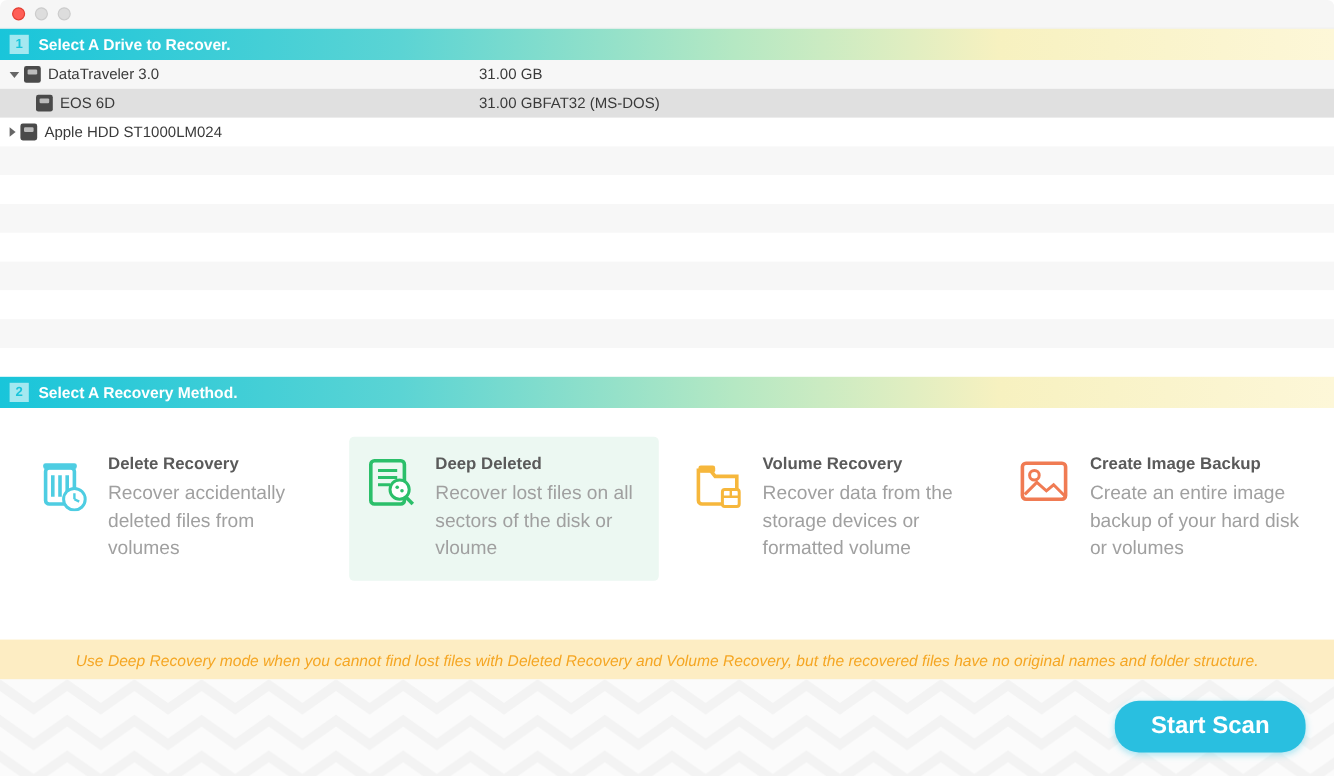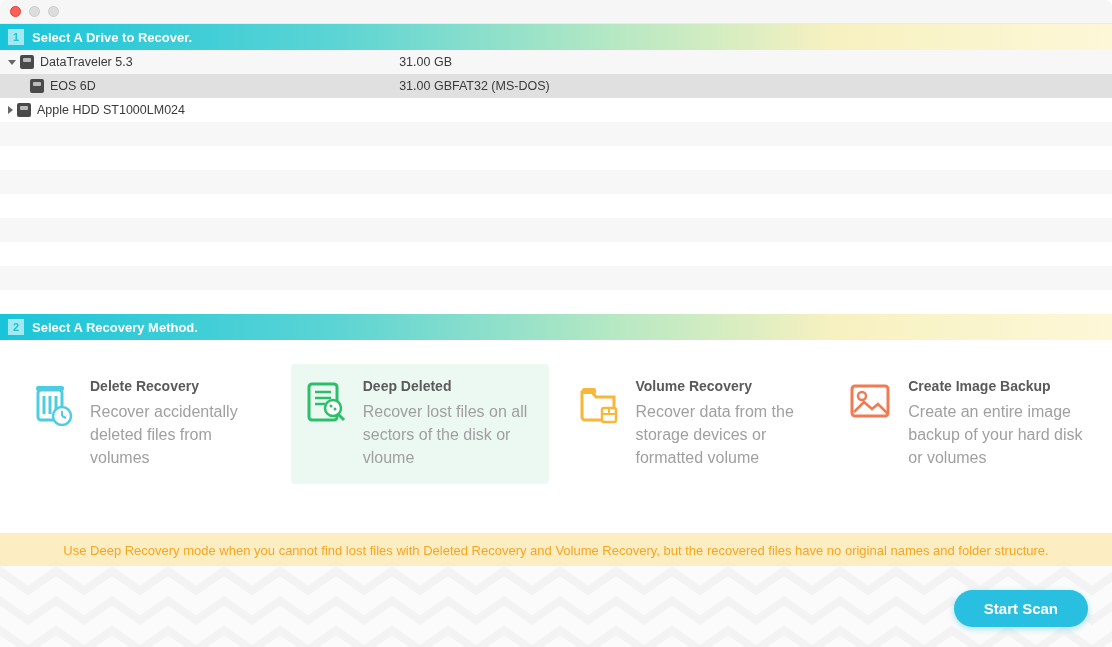--- a/index.html
+++ b/index.html
@@ -39,48 +39,48 @@
 
   
   .methods-wrap { padding: 24px 18px 18px 18px; display:flex; gap:15px; }
   .method-card { flex:1; border-radius:4px; padding:14px 10px 14px 10px; display:flex; gap:14px; cursor:pointer; }
   .method-card.selected { background:#ecf8f2; }
   .mc-icon { width:48px; height:48px; flex-shrink:0; display:flex; align-items:center; justify-content:center; }
   .mc-title { font-size:14px; font-weight:600; color:#5a5a5a; margin-bottom:6px; }
   .mc-desc { font-size:16px; color:#a0a0a0; line-height:1.45; }
 
   
-  .hint { position:absolute; left:0; right:0; top:533px; background:#fdedc3; color:#f5a623; font-size:13px; text-align:center; padding:10px 8px; }
+  .hint { position:absolute; left:0; right:0; top:533px; background:#fdedc3; color:#f5a623; font-size:13px; text-align:center; padding:10px 8px;font-style:italic; }
 
   
   .chevstrip { position:absolute; left:0; right:0; top:566px; bottom:0; background:#fbfbfb; overflow:hidden; }
   .chevstrip svg { width:100%; height:100%; }
 
   
-  .start-scan { position:absolute; right:24px; bottom:20px; background:#29bfe0; color:#fff; border:none; border-radius:20px; padding:10px 30px; font-size:15px; font-weight:600; cursor:pointer; box-shadow:0 2px 6px rgba(41,191,224,.4); }
+  .start-scan { position:absolute; right:24px; bottom:20px; background:#29bfe0; color:#fff; border:none; border-radius:20px; padding:10px 30px; font-size:20px; font-weight:600; cursor:pointer; box-shadow:0 2px 6px rgba(41,191,224,.4); }
 </style>
 </head>
 <body>
 
 <div class="titlebar">
   <div class="tl-btn tl-close"></div>
   <div class="tl-btn tl-min"></div>
   <div class="tl-btn tl-max"></div>
 </div>
 
 <div class="section-header">
   <span class="step-num">1</span>
   <span>Select A Drive to Recover.</span>
 </div>
 
 <div class="drive-row alt">
   <div class="col-name">
     <span class="tri down"></span>
     <span class="drv-icon"></span>
-    <span>DataTraveler 5.3</span>
+    <span>DataTraveler 3.0</span>
   </div>
   <div class="col-size">31.00 GB</div>
   <div class="col-fmt"></div>
 </div>
 
 <div class="drive-row selected">
   <div class="col-name">
     <span class="drv-indent"></span>
     <span class="drv-icon"></span>
     <span>EOS 6D</span>

